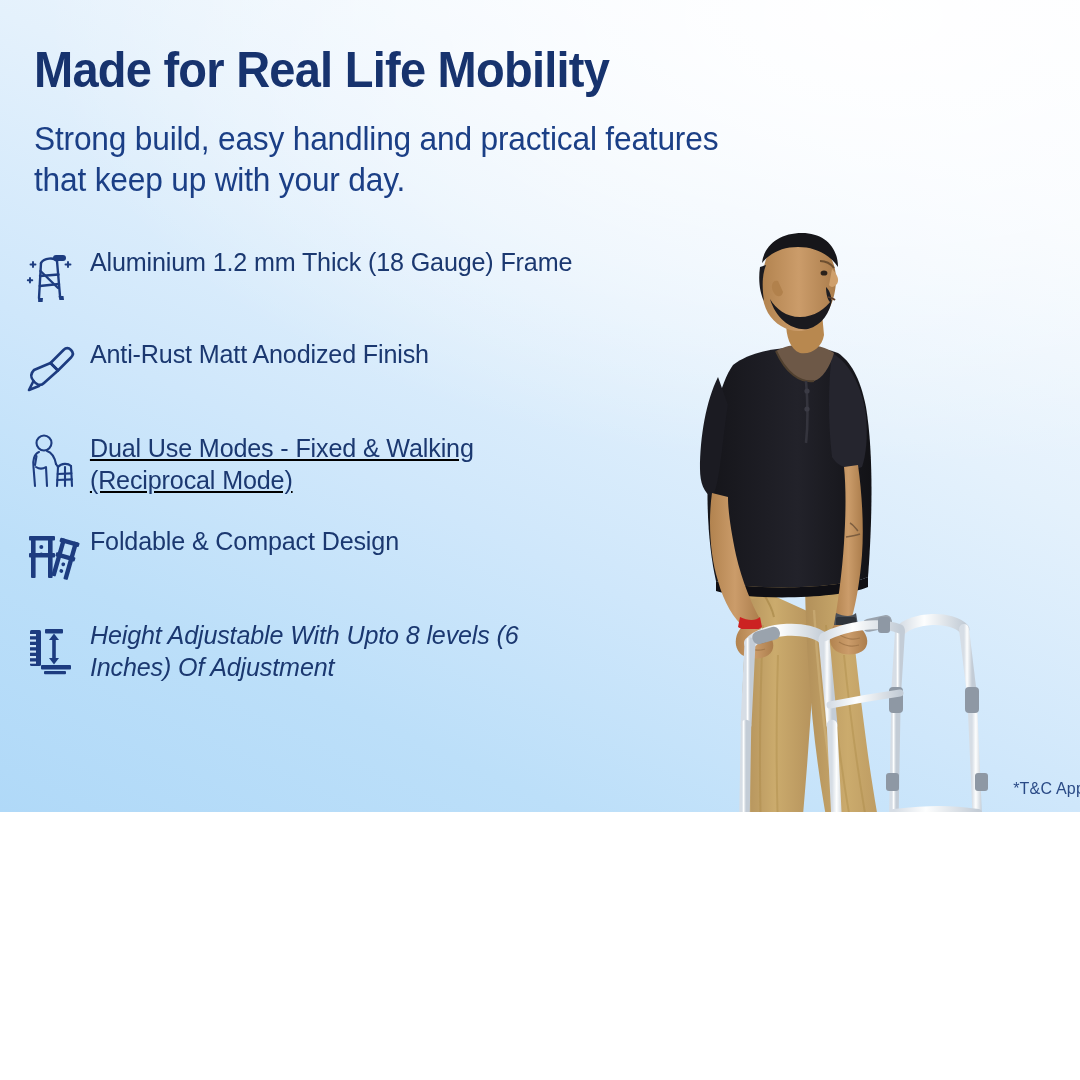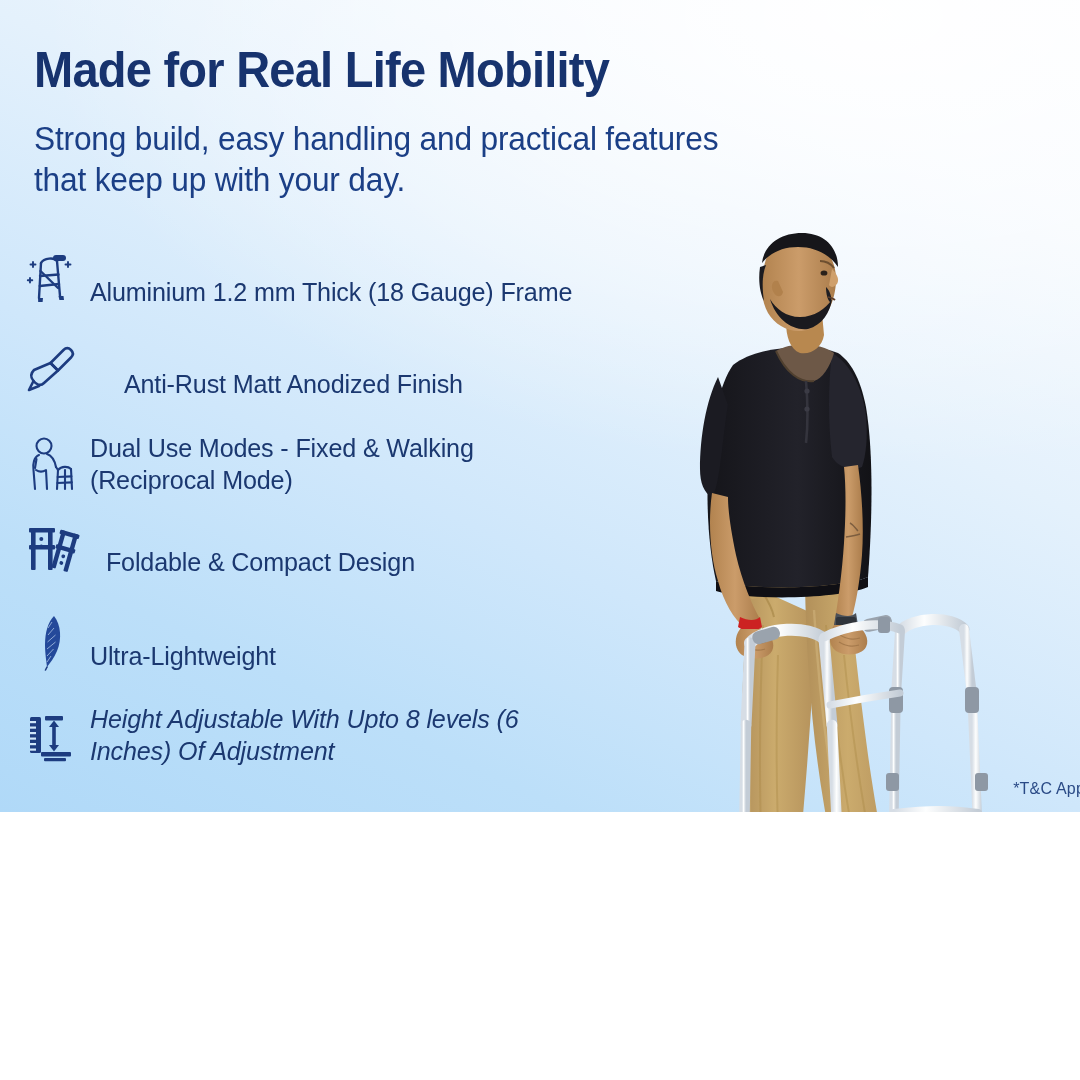--- a/index.html
+++ b/index.html
@@ -26,21 +26,21 @@
     white-space:nowrap;
   }
   #subtitle{
     color:#1b3f86;font-size:33px;line-height:1.24;margin-top:22px;
     letter-spacing:-0.2px;transform:scaleX(.96);transform-origin:left center;
     max-width:1005px;
   }
 
   
   #features{position:absolute;left:22px;top:246px;width:560px;}
-  .feature{display:flex;align-items:flex-end;min-height:48px;}
+  .feature{display:flex;align-items:flex-start;min-height:48px;}
   .ficon{
     width:62px;min-width:62px;height:62px;display:flex;align-items:center;justify-content:center;
     color:#1d3c80;
   }
   .ficon svg{display:block;overflow:visible;}
   .flabel{
     color:#1b3870;font-size:25.5px;line-height:1.27;padding-left:6px;
     letter-spacing:-0.15px;transform:scaleX(.985);transform-origin:left center;
   }
 
@@ -81,53 +81,53 @@
           <g stroke-width="1.9">
             <path d="M6 12 v5 M3.5 14.5 h5"></path>
             <path d="M41 12 v5 M38.5 14.5 h5"></path>
             <path d="M3 28 v4.5 M.8 30.2 h4.5"></path>
           </g>
         </svg>
       </span>
       <span class="flabel">Aluminium 1.2 mm Thick (18 Gauge) Frame</span>
     </div>
 
-    <div class="feature" style="margin-bottom:32px;gap:34px;">
+    <div class="feature" style="margin-bottom:32px;">
       <span class="ficon">
         <svg width="52" height="52" viewBox="0 0 52 52" fill="none" stroke="#1d3c80" stroke-width="2.6" stroke-linecap="round" stroke-linejoin="round">
           <path d="M44 7 C46.5 9.5 46.5 12 44 14.5 L31 27.5 L23.5 20 L36.5 7 C39 4.5 41.5 4.5 44 7 Z"></path>
           <path d="M23.5 20 L31 27.5 L17 40 C13 44 9 41 6.5 38 C4 35 3 31 7 27 Z"></path>
           <path d="M6.5 38 L2 47 L12 43"></path>
         </svg>
       </span>
       <span class="flabel">Anti-Rust Matt Anodized Finish</span>
     </div>
 
-    <div class="feature" style="margin-bottom:20px;">
+    <div class="feature" style="margin-bottom:28px;text-decoration:underline;">
       <span class="ficon">
         <svg width="52" height="58" viewBox="0 0 52 58" fill="none" stroke="#1d3c80" stroke-width="2.1" stroke-linecap="round" stroke-linejoin="round">
           <circle cx="17" cy="9" r="7.5"></circle>
           <path d="M12 18 C7 20 5.5 27 6.5 33 L8 52"></path>
           <path d="M20 17 C26 19 28 25 29 30"></path>
           <path d="M9 33 C12 35 16 35 19 33 L20 52"></path>
           <path d="M9.5 22 L8 31"></path>
           <path d="M29 30 L31 33"></path>
           <path d="M31 33 L30 52"></path>
             <path d="M44 32 L45 52"></path>
           <path d="M31 33 C34.5 29 41 29 44 32"></path>
           <path d="M30.7 40 L44.4 39.4"></path>
             <path d="M30.4 46 L44.8 45.4"></path>
           <path d="M38 33 L38 52"></path>
         </svg>
       </span>
       <span class="flabel">Dual Use Modes - Fixed &amp; Walking (Reciprocal Mode)</span>
     </div>
 
 
-    <div class="feature" style="margin-bottom:32px;gap:16px;">
+    <div class="feature" style="margin-bottom:32px;">
       <span class="ficon">
         <svg width="52" height="52" viewBox="0 0 52 52" fill="#1d3c80">
           <rect x="4" y="6" width="4.6" height="42" rx="1"></rect>
           <rect x="21" y="6" width="4.6" height="42" rx="1"></rect>
           <rect x="2" y="6" width="26" height="4.6" rx="1"></rect>
           <rect x="2" y="23" width="26" height="4.6" rx="1"></rect>
           <circle cx="14.3" cy="17" r="2"></circle>
             <circle cx="14.3" cy="24.5" r="2"></circle>
           <g transform="rotate(16 36 28)">
             <rect x="29.5" y="9" width="4.4" height="39" rx="1"></rect>
@@ -135,37 +135,20 @@
             <rect x="28" y="9" width="20" height="4.4" rx="1"></rect>
             <rect x="28" y="24" width="20" height="4.4" rx="1"></rect>
             <circle cx="38" cy="34" r="1.9"></circle>
               <circle cx="38" cy="41" r="1.9"></circle>
           </g>
         </svg>
       </span>
       <span class="flabel">Foldable &amp; Compact Design</span>
     </div>
 
-    <div class="feature" style="margin-bottom:30px;">
-      <span class="ficon">
-        <svg width="52" height="58" viewBox="0 0 52 58">
-          <path d="M27 3 C34 12 35 26 30 38 C27 45 23 50 20 54 C19.5 49 18 40 18 32 C18 19 21 9 27 3 Z" fill="#24499a"></path>
-          <path d="M20 54 L18.5 57" stroke="#1d3c80" stroke-width="1.6" stroke-linecap="round" fill="none"></path>
-          <g stroke="#cfe3f7" stroke-width=".85" fill="none" opacity=".75">
-            <path d="M25 9 L21 15"></path>
-              <path d="M27 15 L21 22"></path>
-              <path d="M28.5 22 L20.5 29"></path>
-            <path d="M28.5 29 L20 36"></path>
-              <path d="M26.5 36 L20 43"></path>
-              <path d="M24 43 L20 49"></path>
-          </g>
-        </svg>
-      </span>
-      <span class="flabel">Ultra-Lightweight</span>
-    </div>
 
     <div class="feature" style="margin-bottom:28px;font-style:italic;">
       <span class="ficon">
         <svg width="52" height="56" viewBox="0 0 52 56" fill="#1d3c80">
           <rect x="3" y="8" width="11" height="36" rx="1.5"></rect>
           <g fill="#cfe6fa">
             <rect x="3" y="12" width="6" height="2.2"></rect>
               <rect x="3" y="17.5" width="6" height="2.2"></rect>
             <rect x="3" y="23" width="6" height="2.2"></rect>
               <rect x="3" y="28.5" width="6" height="2.2"></rect>

